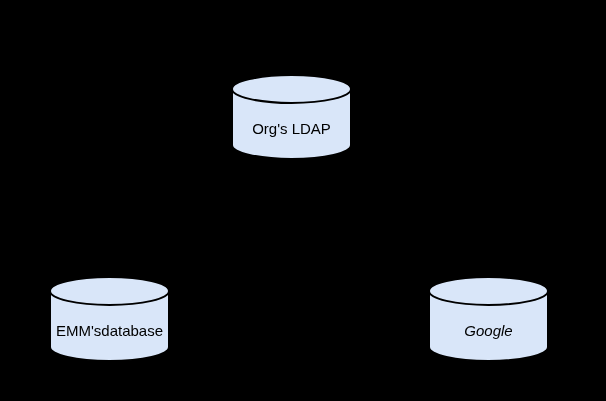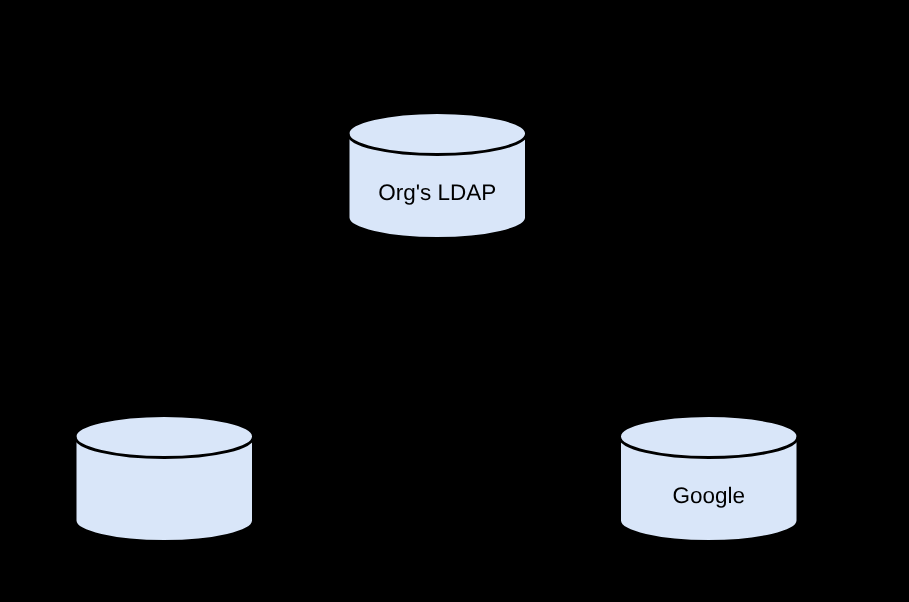--- a/index.html
+++ b/index.html
@@ -21,21 +21,21 @@
     height: 86px;
   }
   .node svg {
     position: absolute;
     left: 0;
     top: 0;
     display: block;
   }
   .node-ldap   { left: 231px; top: 74px;  }
   .node-emm    { left: 49px;  top: 276px; }
-  .node-google { left: 412px; top: 276px; }
+  .node-google { left: 428px; top: 276px; font-style: italic; }
   .label {
     position: absolute;
     left: 0;
     right: 0;
     top: 29px;
     bottom: 6px;
     display: flex;
     flex-direction: row;
     justify-content: center;
     align-items: center;
@@ -64,20 +64,22 @@
       <span>Org's LDAP</span>
     </div>
   </div>
 
   <div class="node node-emm">
     <svg width="121" height="86" viewBox="0 0 121 86">
       <path stroke-width="2" d="M 1 15 A 59.5 14 0 0 1 120 15 L 120 71 A 59.5 14 0 0 1 1 71 Z" fill="#d9e6f9" stroke="#000000"></path>
       <path fill="none" stroke-width="2" d="M 1 15 A 59.5 14 0 0 0 120 15" stroke="#000000"></path>
     </svg>
     <div class="label">
+      <span>EMM's</span>
+      <span>database</span>
     </div>
   </div>
 
   <div class="node node-google">
     <svg width="121" height="86" viewBox="0 0 121 86">
       <path stroke-width="2" d="M 1 15 A 59.5 14 0 0 1 120 15 L 120 71 A 59.5 14 0 0 1 1 71 Z" fill="#d9e6f9" stroke="#000000"></path>
       <path fill="none" stroke-width="2" d="M 1 15 A 59.5 14 0 0 0 120 15" stroke="#000000"></path>
     </svg>
     <div class="label">
       <span>Google</span>

